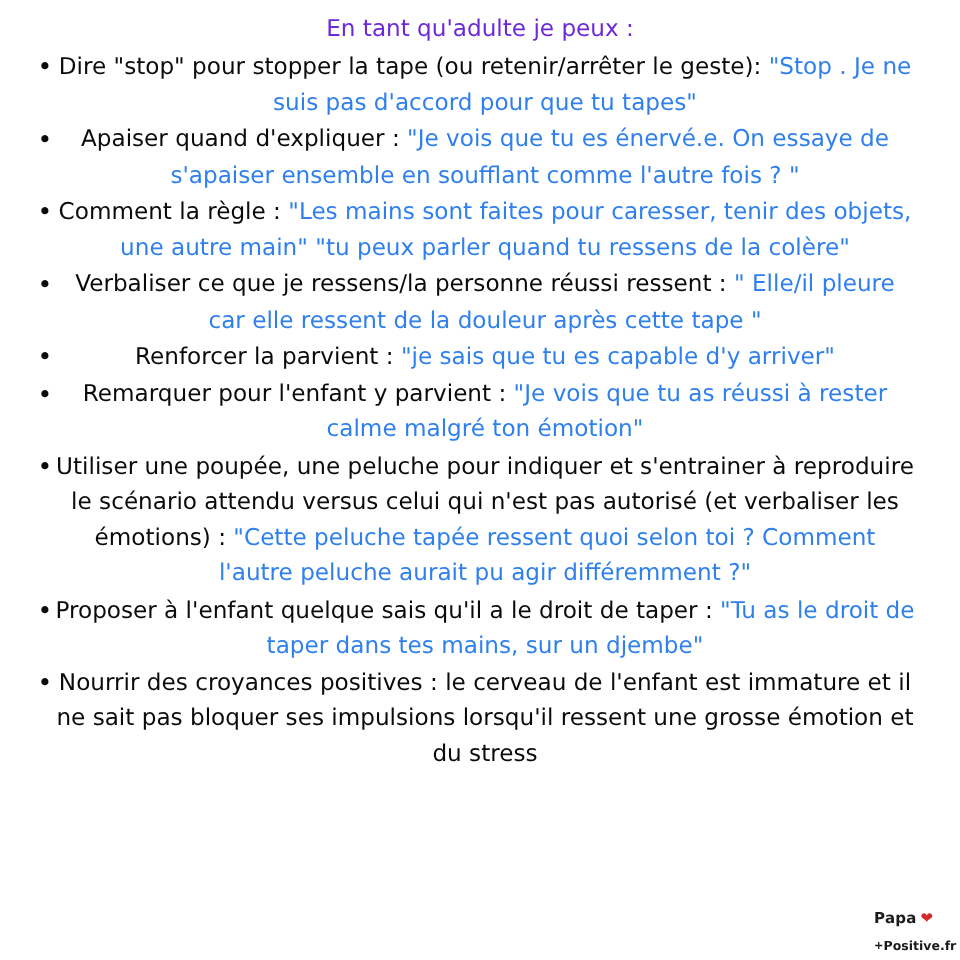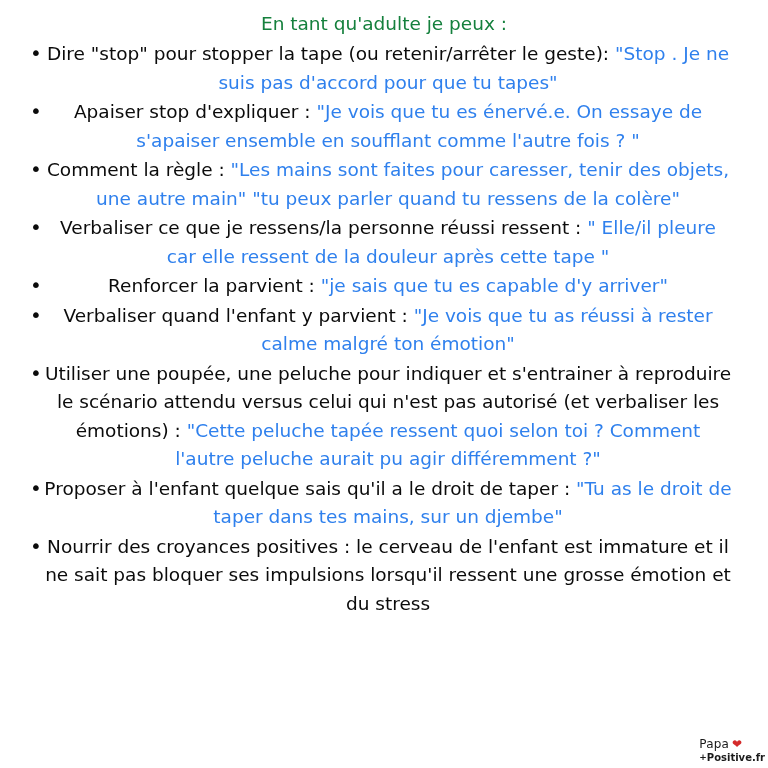--- a/index.html
+++ b/index.html
@@ -17,21 +17,21 @@
     overflow: hidden;
     box-sizing: border-box;
     padding-top: 10px;
   }
   .title {
     margin: 0 0 2px 0;
     text-align: center;
     font-size: 18.5px;
     font-weight: 400;
     line-height: 28px;
-    color: #15803d;
+    color: #6d28d9;
   }
   .list {
     list-style: none;
     margin: 0;
     padding: 0;
   }
   .item {
     position: relative;
     padding: 0 36px 0 44px;
     margin: 1px 0;
@@ -52,67 +52,67 @@
     position: absolute;
     right: 3px;
     bottom: 4px;
     text-align: left;
     line-height: 12px;
     color: #1a1a1a;
   }
   .logo-line1 {
     display: block;
     font-size: 12px;
-    font-weight: 400;
+    font-weight: 700;
     letter-spacing: 0.2px;
   }
   .heart {
     color: #d42a2a;
     font-size: 12px;
     margin-left: 3px;
   }
   .logo-line2 {
     display: block;
     font-size: 10px;
     font-weight: 700;
-    margin-top: 1px;
+    margin-top: 11px;
   }
   .logo-plus { font-size: 9px; vertical-align: 1px; }
 </style>
 </head>
 <body>
 
 <div class="page">
 
   <h1 class="title">En tant qu'adulte je peux :</h1>
 
   <ul class="list">
     <li class="item">
       <span class="dot">•</span>
       <span class="lead">Dire "stop" pour stopper la tape (ou retenir/arrêter le geste): </span><span class="quote">"Stop . Je ne suis pas d'accord pour que tu tapes"</span>
     </li>
     <li class="item">
       <span class="dot">•</span>
-      <span class="lead">Apaiser stop d'expliquer : </span><span class="quote">"Je vois que tu es énervé.e. On essaye de s'apaiser ensemble en soufflant comme l'autre fois ? "</span>
+      <span class="lead">Apaiser quand d'expliquer : </span><span class="quote">"Je vois que tu es énervé.e. On essaye de s'apaiser ensemble en soufflant comme l'autre fois ? "</span>
     </li>
     <li class="item">
       <span class="dot">•</span>
       <span class="lead">Comment la règle :  </span><span class="quote">"Les mains sont faites pour caresser, tenir des objets, une autre main" "tu peux parler quand tu ressens de la colère"</span>
     </li>
     <li class="item">
       <span class="dot">•</span>
       <span class="lead">Verbaliser ce que je ressens/la personne réussi ressent : </span><span class="quote">" Elle/il pleure car elle ressent de la douleur après cette tape "</span>
     </li>
     <li class="item">
       <span class="dot">•</span>
       <span class="lead">Renforcer la parvient : </span><span class="quote">"je sais que tu es capable d'y arriver"</span>
     </li>
     <li class="item">
       <span class="dot">•</span>
-      <span class="lead">Verbaliser quand l'enfant y parvient : </span><span class="quote">"Je vois que tu as réussi à rester calme malgré ton émotion"</span>
+      <span class="lead">Remarquer pour l'enfant y parvient : </span><span class="quote">"Je vois que tu as réussi à rester calme malgré ton émotion"</span>
     </li>
     <li class="item">
       <span class="dot">•</span>
       <span class="lead">Utiliser une poupée, une peluche pour indiquer et s'entrainer à reproduire le scénario attendu versus celui qui n'est pas autorisé (et verbaliser les émotions) : </span><span class="quote">"Cette peluche tapée ressent quoi selon toi ? Comment l'autre peluche aurait pu agir différemment ?"</span>
     </li>
     <li class="item">
       <span class="dot">•</span>
       <span class="lead">Proposer à l'enfant quelque sais qu'il a le droit de taper : </span><span class="quote">"Tu as le droit de taper dans tes mains, sur un djembe"</span>
     </li>
     <li class="item">

